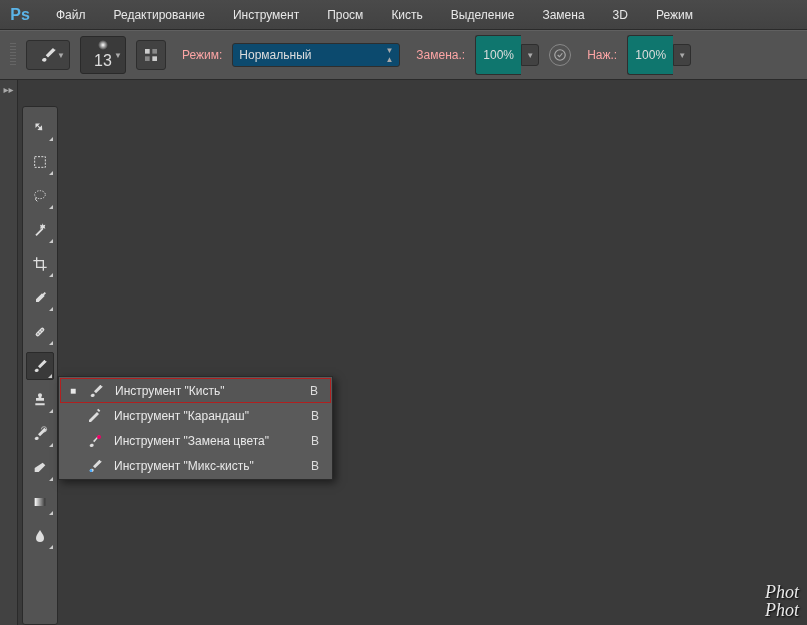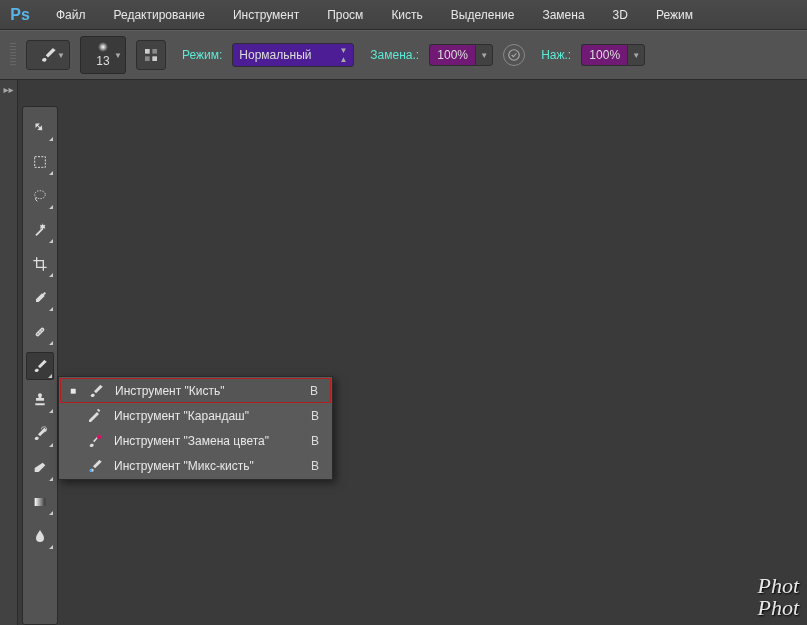--- a/index.html
+++ b/index.html
@@ -87,21 +87,21 @@
       justify-content: center;
       position: relative;
     }
     .brush-dot {
       width: 10px;
       height: 10px;
       background: radial-gradient(circle, #fff 0%, rgba(255,255,255,0) 70%);
       border-radius: 50%;
     }
     .brush-size-num {
-      font-size: 12px;
+      font-size: 16px;
       color: #ddd;
       margin-top: 2px;
     }
     .brush-preset .arr {
       position: absolute;
       right: 3px;
       top: 50%;
       transform: translateY(-50%);
       font-size: 8px;
       color: #aaa;
@@ -111,46 +111,46 @@
       height: 30px;
       background: #424242;
       border: 1px solid #2e2e2e;
       border-radius: 3px;
       display: flex;
       align-items: center;
       justify-content: center;
       font-size: 14px;
     }
     .opt-label {
-      color: #5eead4;
+      color: #fca5a5;
       font-size: 12px;
       margin-left: 6px;
     }
     .mode-select {
-      width: 122px;
+      width: 168px;
       height: 24px;
-      background: #4c1d95;
+      background: #0c4a6e;
       border: 1px solid #2e2e2e;
       border-radius: 3px;
       display: flex;
       align-items: center;
       justify-content: space-between;
       padding: 0 6px;
       color: #ddd;
     }
     .mode-select .arr { font-size: 8px; color: #aaa; }
     .pct-box {
       display: flex;
       align-items: center;
       gap: 0;
     }
     .pct-input {
       width: 46px;
-      height: 22px;
-      background: #701a75;
+      height: 40px;
+      background: #0f766e;
       border: 1px solid #2e2e2e;
       border-right: none;
       border-radius: 3px 0 0 3px;
       display: flex;
       align-items: center;
       justify-content: center;
       color: #ddd;
     }
     .pct-arr {
       width: 18px;
@@ -275,21 +275,21 @@
       color: #ddd;
       font-weight: normal;
       margin-right: 4px;
     }
     .watermark {
       position: absolute;
       right: 8px;
       bottom: 6px;
       font-family: cursive;
       font-style: italic;
-      font-size: 22px;
+      font-size: 18px;
       color: #e8e8e8;
       text-shadow: 1px 1px 2px #000;
       line-height: 1;
     }
     svg { display: block; }
   </style>
 </head>
 <body>
 
 <div class="menubar">

